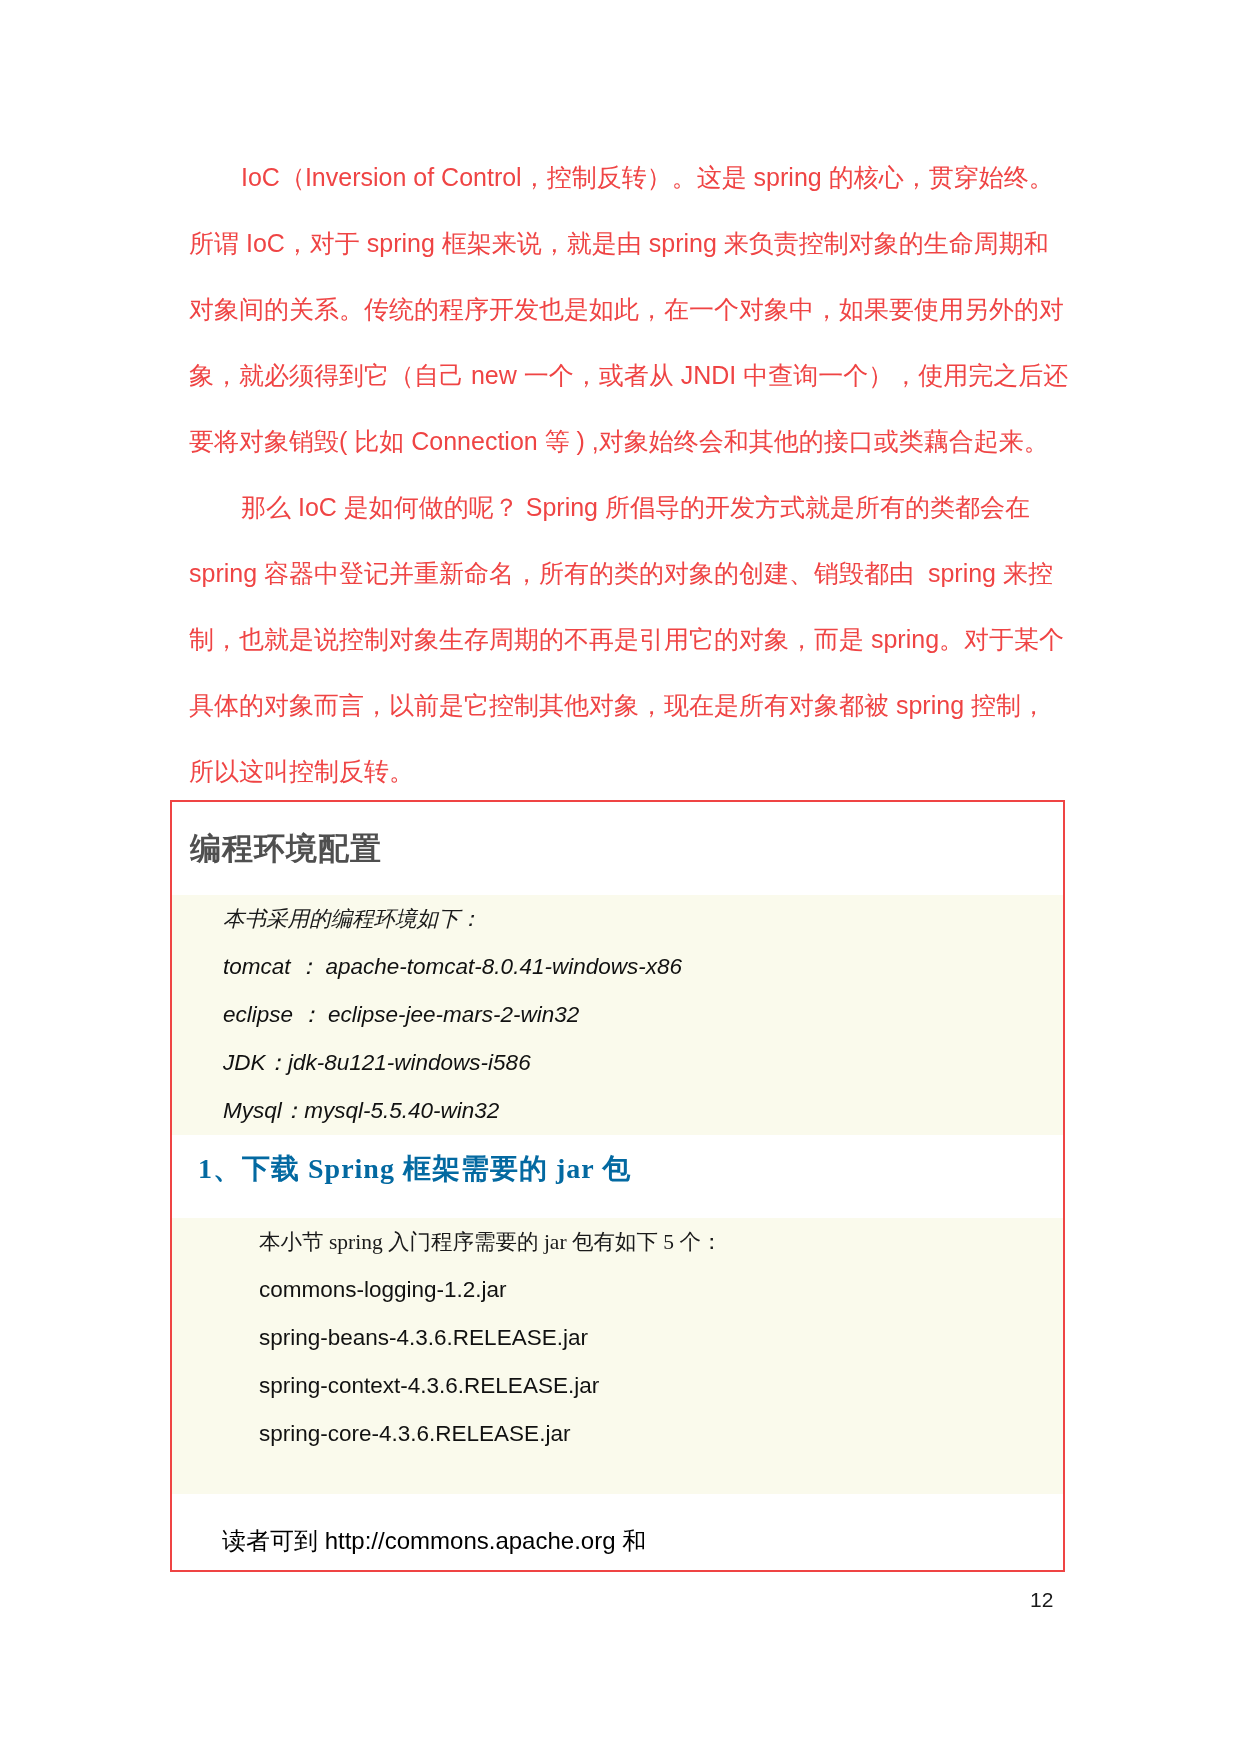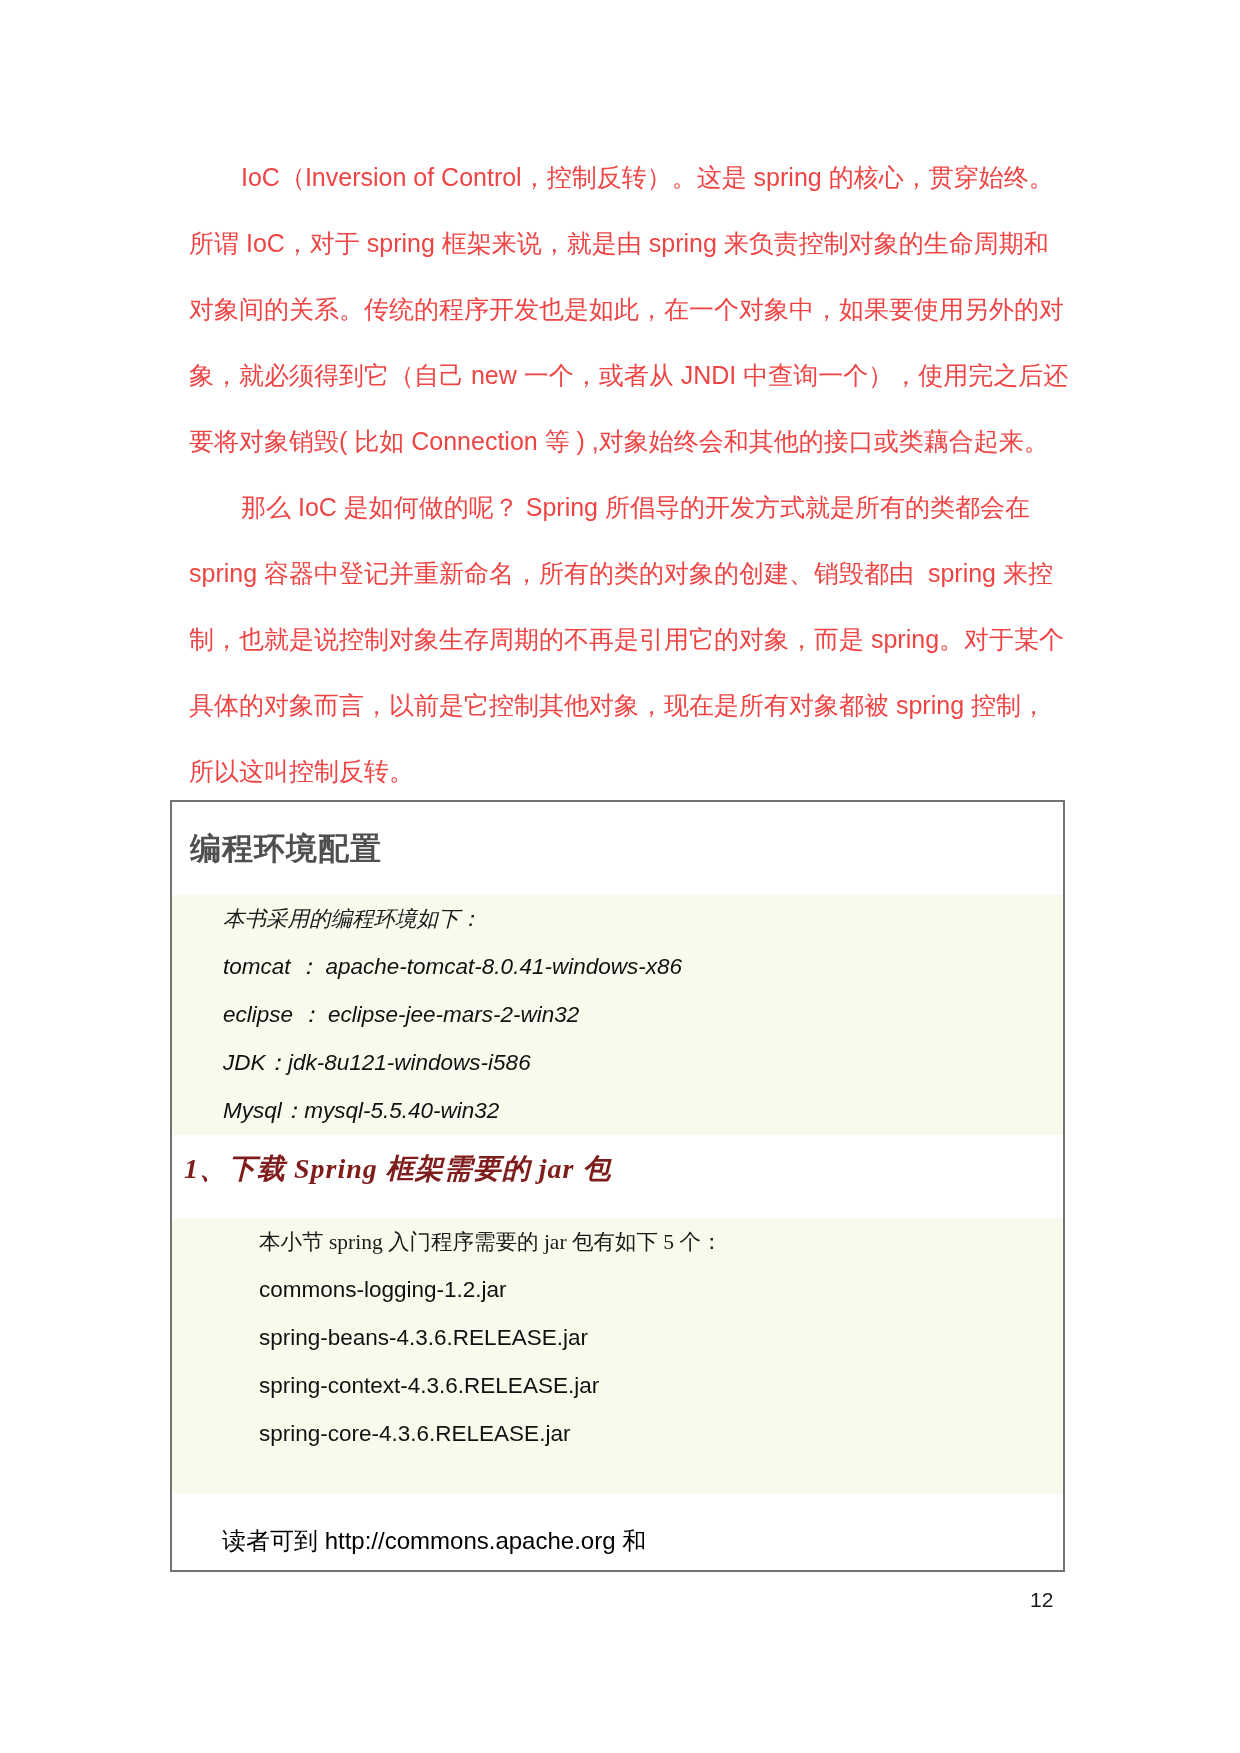--- a/index.html
+++ b/index.html
@@ -21,21 +21,21 @@
     color:#ef4444;
   }
   .bline{white-space:pre;height:66px;}
   .bline.indent{padding-left:52px;}
 
   
   .env-box{
     position:absolute;
     left:170px;top:800px;
     width:895px;height:772px;
-    border:2px solid #737373;
+    border:2px solid #ef4444;
     box-sizing:border-box;
     background:#ffffff;
   }
   .box-title{
     position:absolute;
     left:18px;top:26px;
     font-size:31px;
     font-weight:bold;
     color:#4f4f4f;
     letter-spacing:1px;
@@ -56,27 +56,26 @@
     font-size:22.5px;
     color:#111111;
   }
   .cline.serif{
     font-family:"Liberation Serif","DejaVu Serif",serif;
     font-size:21.5px;
     color:#1a1a1a;
   }
   .section-heading{
     position:absolute;
-    left:12px;top:348px;
+    left:26px;top:348px;
     font-family:"Liberation Serif","DejaVu Serif",serif;
     font-size:28px;
     font-weight:bold;
-    color:#7f1d1d;
+    color:#0369a1;
     letter-spacing:1px;
-    font-style:italic;
   }
   .box-note{
     position:absolute;
     left:50px;top:722px;
     font-size:24px;
     line-height:33px;
     color:#000;
     white-space:pre;
   }
   .page-number{

